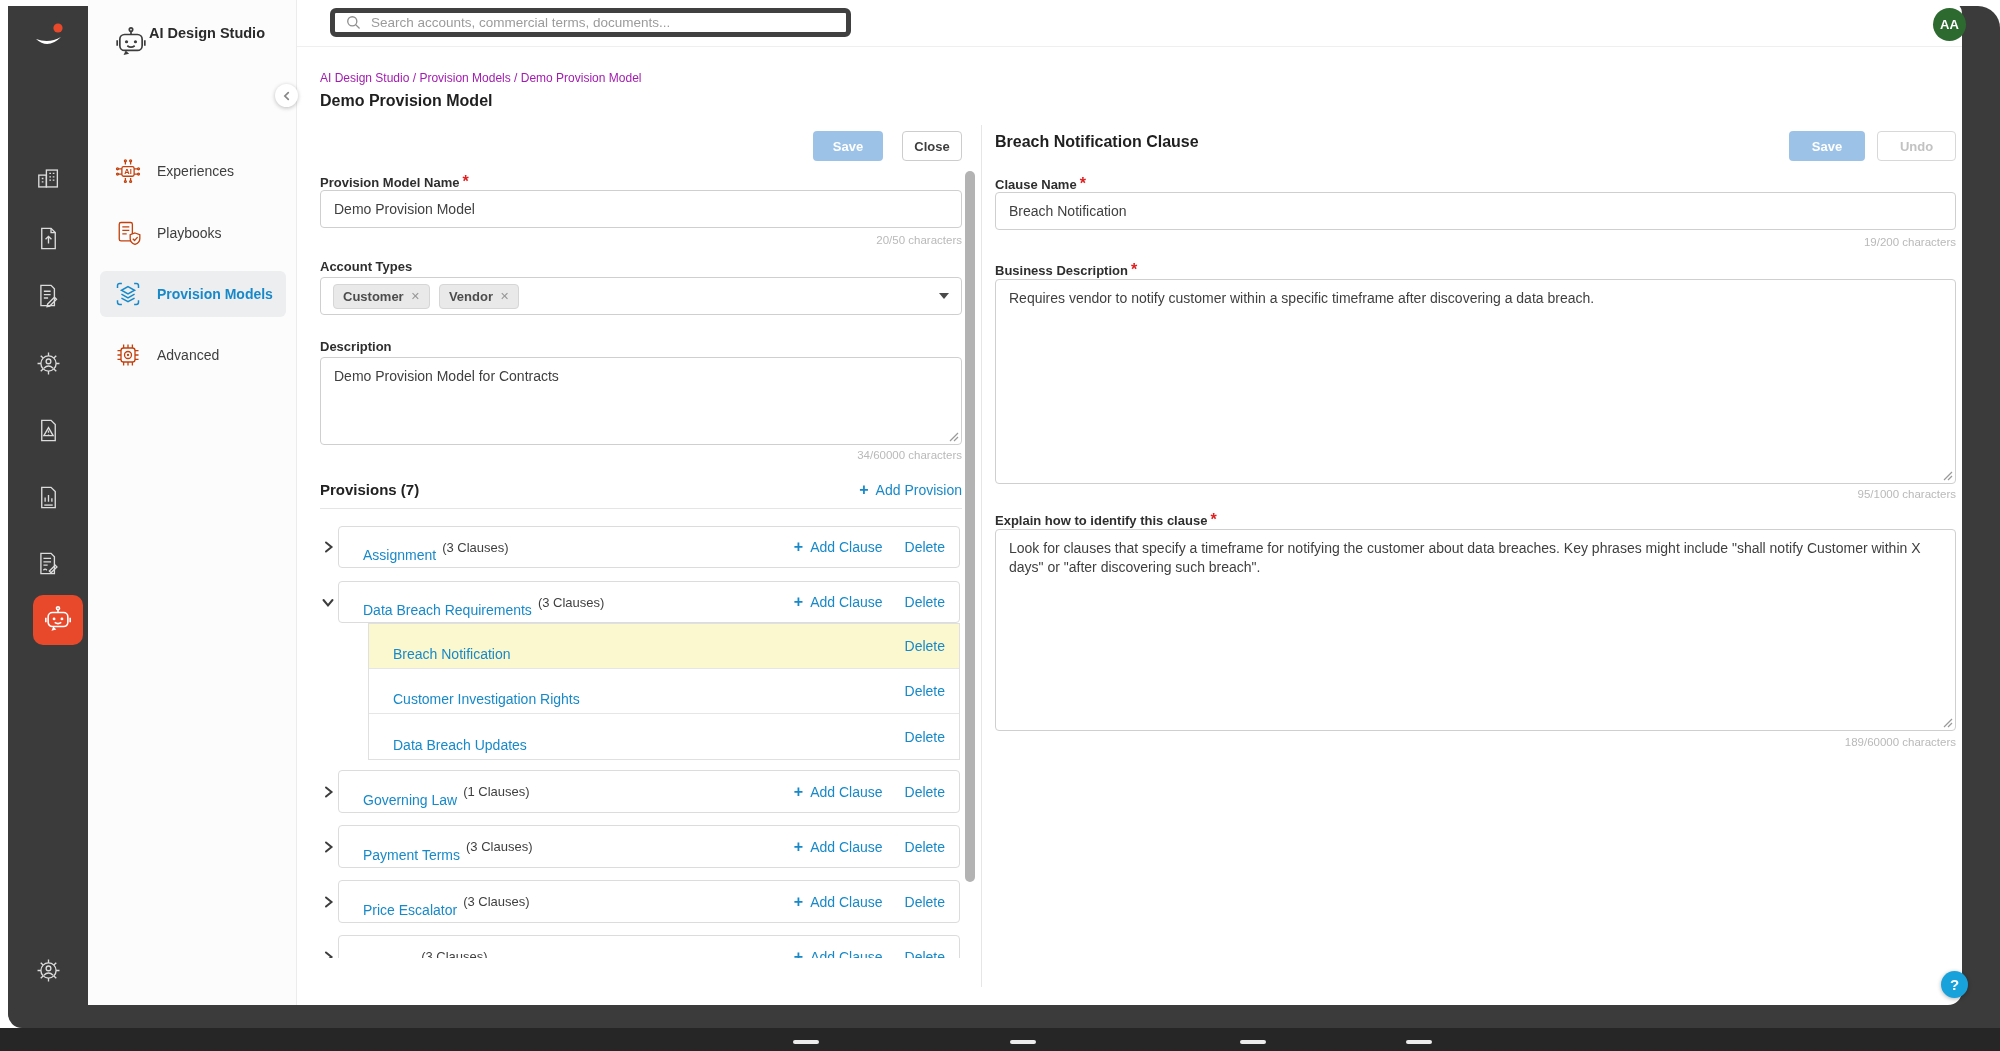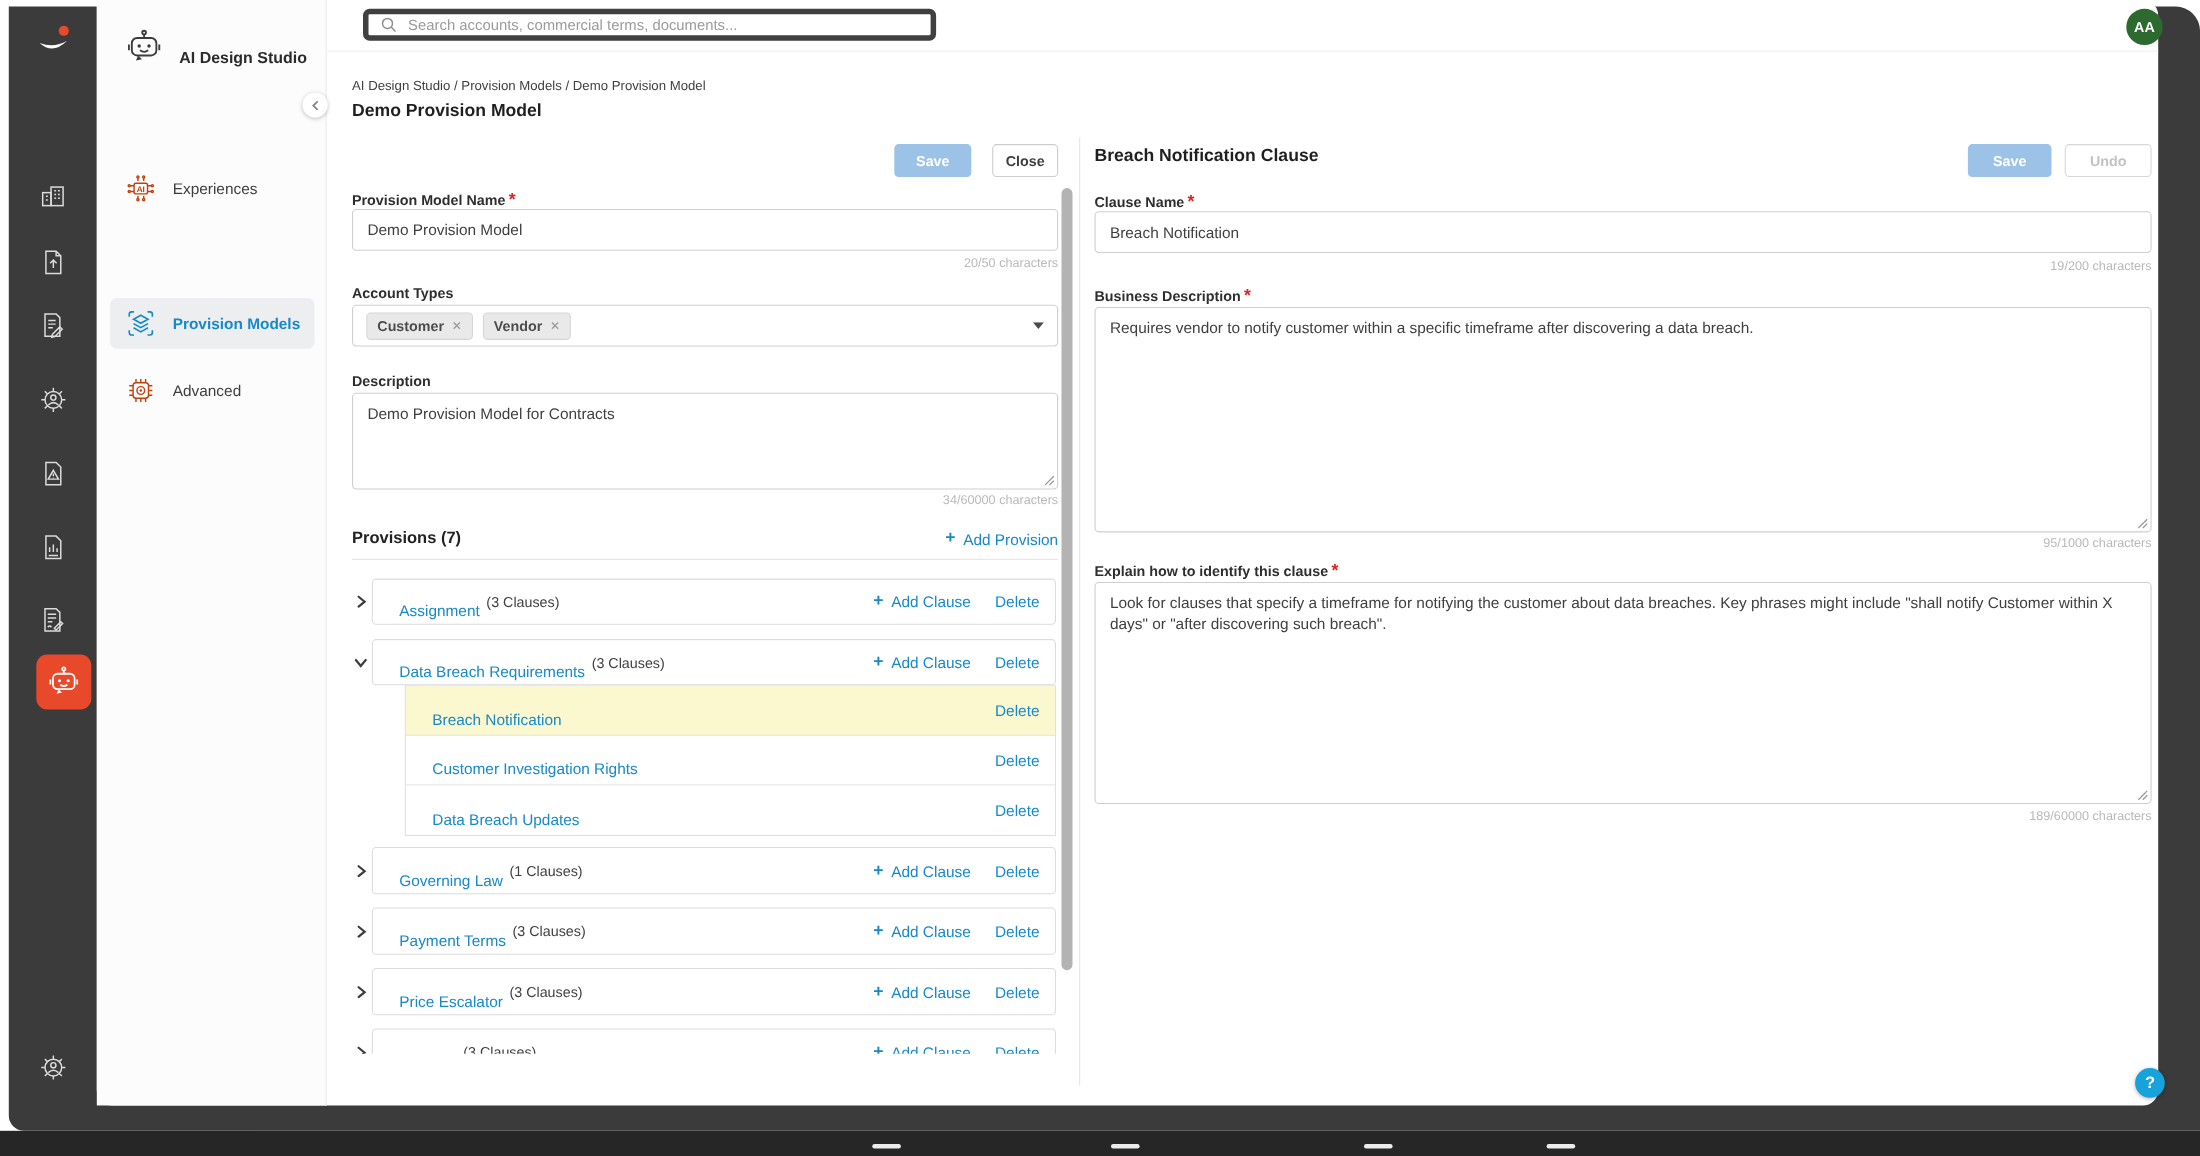--- a/index.html
+++ b/index.html
@@ -156,21 +156,21 @@
       <svg width="27" height="27" viewBox="0 0 32 32" fill="none" stroke="currentColor" stroke-width="1.6">
         <circle cx="16" cy="16" r="9"></circle>
         <path d="M16 3v4M16 25v4M3 16h4M25 16h4M6.8 6.8l2.8 2.8M22.4 22.4l2.8 2.8M25.2 6.8l-2.8 2.8M9.6 22.4l-2.8 2.8"></path>
         <circle cx="16" cy="13.5" r="2.8"></circle>
           <path d="M10.5 21.5q5.5-5 11 0"></path>
       </svg>
     </div>
   </div>
 
   <div class="abs" id="sidenav">
-    <div style="position:absolute;left:25px;top:25px;display:flex;align-items:flex-end;gap:14px">
+    <div style="position:absolute;left:25px;top:25px;display:flex;align-items:flex-start;">
       <span class="nav-icn" style="width:36px;height:36px;color:#3c3c3c">
         <svg width="34" height="34" viewBox="0 0 32 32" fill="none" stroke="currentColor" stroke-width="1.6">
           <line x1="16" y1="4.6" x2="16" y2="8"></line>
             <circle cx="16" cy="3.4" r="1.6"></circle>
           <rect x="5.5" y="8" width="21" height="15" rx="4.5"></rect>
           <path d="M3 13.5v5M29 13.5v5"></path>
           <circle cx="11.8" cy="14.8" r="1.5" fill="currentColor" stroke="none"></circle>
           <circle cx="20.2" cy="14.8" r="1.5" fill="currentColor" stroke="none"></circle>
           <path d="M12.5 18.6q3.5 2.6 7 0"></path>
           <path d="M11 23l-2 4.4 5.2-1.2" fill="currentColor" stroke="none"></path>
@@ -192,20 +192,31 @@
           <path d="M13 5.5v3M19 5.5v3M13 24v3M19 24v3"></path>
           <circle cx="13" cy="4.4" r="1.1"></circle>
             <circle cx="19" cy="4.4" r="1.1"></circle>
           <circle cx="13" cy="28" r="1.1"></circle>
             <circle cx="19" cy="28" r="1.1"></circle>
         </svg>
       </span>
       <span>Experiences</span>
     </div>
 
+    <div class="nav-item" style="top:210px">
+      <span class="nav-icn">
+        <svg width="28" height="28" viewBox="0 0 32 32" fill="none" stroke="currentColor" stroke-width="1.5">
+          <rect x="6" y="4" width="15" height="21" rx="2"></rect>
+          <path d="M9.5 9h8M9.5 13h8M9.5 17h5"></path>
+          <path d="M24 16l5.5 2v4.5q0 4.5-5.5 6.5-5.5-2-5.5-6.5V18z" fill="#fcfcfc"></path>
+          <path d="M21.5 22.5l2 2 3.5-3.8"></path>
+        </svg>
+      </span>
+      <span>Playbooks</span>
+    </div>
 
     <div class="nav-item sel" style="top:271px">
       <span class="nav-icn">
         <svg width="28" height="28" viewBox="0 0 32 32" fill="none" stroke="currentColor" stroke-width="1.7">
           <path d="M4 9V6.5Q4 4 6.5 4H9M23 4h2.5Q28 4 28 6.5V9M28 23v2.5Q28 28 25.5 28H23M9 28H6.5Q4 28 4 25.5V23"></path>
           <path d="M16 7.5l7.5 4.2L16 15.9l-7.5-4.2z"></path>
           <path d="M8.5 16.2l7.5 4.2 7.5-4.2M8.5 20.6l7.5 4.2 7.5-4.2"></path>
         </svg>
       </span>
       <span>Provision Models</span>
@@ -233,21 +244,21 @@
   <div class="abs" id="searchbox">
     <svg width="17" height="17" viewBox="0 0 28 28" fill="none" stroke="#8f8f8f" stroke-width="2.2">
       <circle cx="12" cy="12" r="7.5"></circle>
         <line x1="17.5" y1="17.5" x2="24" y2="24"></line>
     </svg>
     <input type="text" placeholder="Search accounts, commercial terms, documents..." style="">
   </div>
   <div class="abs" id="avatar">AA</div>
   <div class="abs" id="topbar-divider"></div>
 
-  <div class="abs" style="left:320px;top:71px;font-size:12px;color:#404040">AI Design Studio / Provision Models / Demo Provision Model</div>
+  <div class="abs" style="left:320px;top:71px;font-size:12px;color:#a21caf">AI Design Studio / Provision Models / Demo Provision Model</div>
   <div class="abs" style="left:320px;top:92px;font-size:16px;font-weight:700;color:#1f1f1f">Demo Provision Model</div>
 
   <div class="abs btn btn-save" style="left:813px;top:131px;width:70px">Save</div>
   <div class="abs btn btn-close" style="left:902px;top:131px;width:60px">Close</div>
 
   <div class="abs" style="left:320px;top:173px">
     <span class="lbl">Provision Model Name</span><span class="req">*</span>
   </div>
   <div class="abs" style="left:320px;top:190px;width:642px;height:38px">
     <input class="tinput" value="Demo Provision Model" style="">

